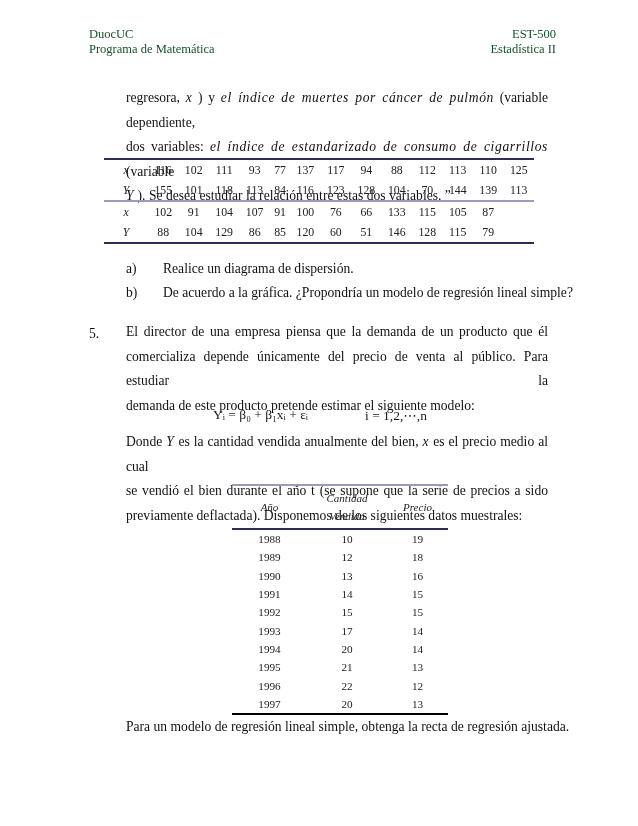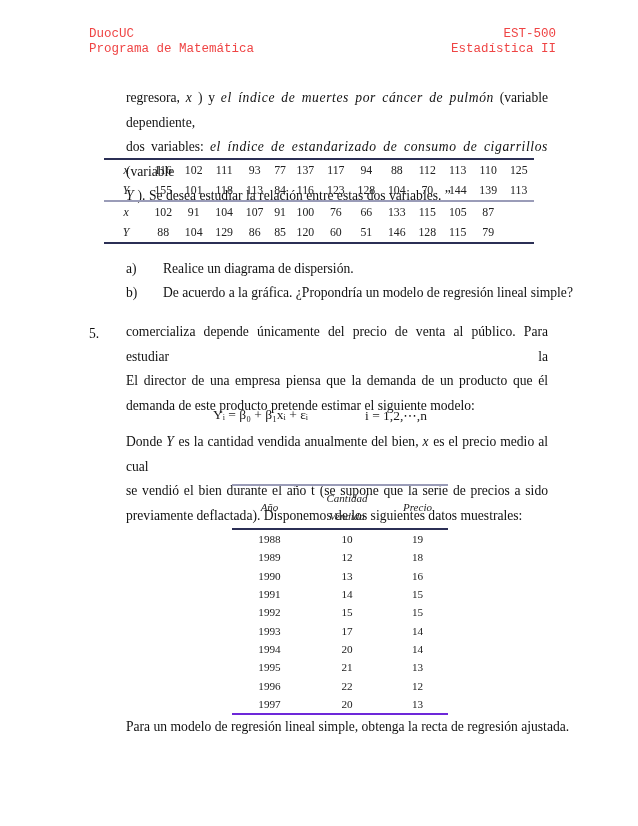--- a/index.html
+++ b/index.html
@@ -1,17 +1,17 @@
 <!DOCTYPE html>
 <html><head>
 <meta charset="utf-8">
 <style>
   html, body { margin: 0; padding: 0; background: #ffffff; }
   body { width: 638px; height: 826px; position: relative; overflow: hidden; color: #1a1a1a; }
-  .hdr { position: absolute; font-family: Liberation Mono, monospace; font-size: 12.5px; line-height: 15px; color: #ef4444; }
+  .hdr { position: absolute; font-family: Liberation Serif, serif; font-size: 12.5px; line-height: 15px; color: #14532d; }
   .hdr.left { left: 89px; top: 27px; }
   .hdr.right { right: 82px; top: 27px; text-align: right; }
   .serif { font-family: "Liberation Serif", serif; font-size: 13.6px; color: #111; }
   .para { position: absolute; left: 126px; width: 422px; line-height: 24.5px; text-align: justify; }
   .para i { font-style: italic; letter-spacing: 0.6px; }
   .just-line { text-align-last: justify; }
 
   
   .t1 { position: absolute; left: 104px; top: 158px; width: 430px; border-collapse: collapse; }
   .t1 td { font-family: "Liberation Serif", serif; font-size: 11.8px; height: 20px; padding: 0; text-align: center; color: #222; }
@@ -26,21 +26,21 @@
 
   .num5 { position: absolute; left: 89px; top: 326px; }
 
   .formula { position: absolute; top: 407px; font-family: "Liberation Serif", serif; font-size: 13.5px; }
 
   
   .t2 { position: absolute; left: 232px; top: 484px; width: 216px; border-collapse: collapse; }
   .t2 th { font-family: "Liberation Serif", serif; font-style: italic; font-weight: normal; font-size: 11px; color: #222; padding: 0; text-align: center; }
   .t2 tr.head th { border-top: 2px solid #9a9cb8; border-bottom: 2px solid #2b2f55; height: 42px; line-height: 18px; }
   .t2 td { font-family: "Liberation Serif", serif; font-size: 11.2px; color: #222; text-align: center; height: 18.3px; padding: 0; }
-  .t2 tr.last td { border-bottom: 2px solid #6d28d9; }
+  .t2 tr.last td { border-bottom: 2px solid #000000; }
   .t2 .c1 { width: 75px; }
   .t2 .c2 { width: 80px; }
   .t2 .c3 { width: 61px; }
 </style>
 </head>
 <body>
 
 <div class="hdr left">
   <div>DuocUC</div>
   <div>Programa de Matemática</div>
@@ -131,22 +131,22 @@
     <span class="txt">Realice un diagrama de dispersión.</span>
   </div>
   <div class="item" style="left:126px; top:285px;">
     <span class="lbl">b)</span>
     <span class="txt">De acuerdo a la gráfica. ¿Propondría un modelo de regresión lineal simple?</span>
   </div>
 </div>
 
 <div class="num5 serif">5.</div>
 <div class="para serif" style="top:320px;">
+  <div class="just-line">El director de una empresa piensa que la demanda de un producto que él</div>
   <div class="just-line">comercializa depende únicamente del precio de venta al público. Para estudiar la</div>
-  <div class="just-line">El director de una empresa piensa que la demanda de un producto que él</div>
   <div>demanda de este producto pretende estimar el siguiente modelo:</div>
 </div>
 
 <div class="formula" style="left:213px;">Yᵢ = β₀ + β₁xᵢ + εᵢ</div>
 <div class="formula" style="left:365px;">i = 1,2,⋯,n</div>
 
 <div class="para serif" style="top:430px;">
   <div class="just-line"><span>Donde </span><i>Y</i><span> es la cantidad vendida anualmente del bien, </span><i>x</i><span> es el precio medio al cual</span></div>
   <div class="just-line">se vendió el bien durante el año t (se supone que la serie de precios a sido</div>
   <div>previamente deflactada). Disponemos de los siguientes datos muestrales:</div>

